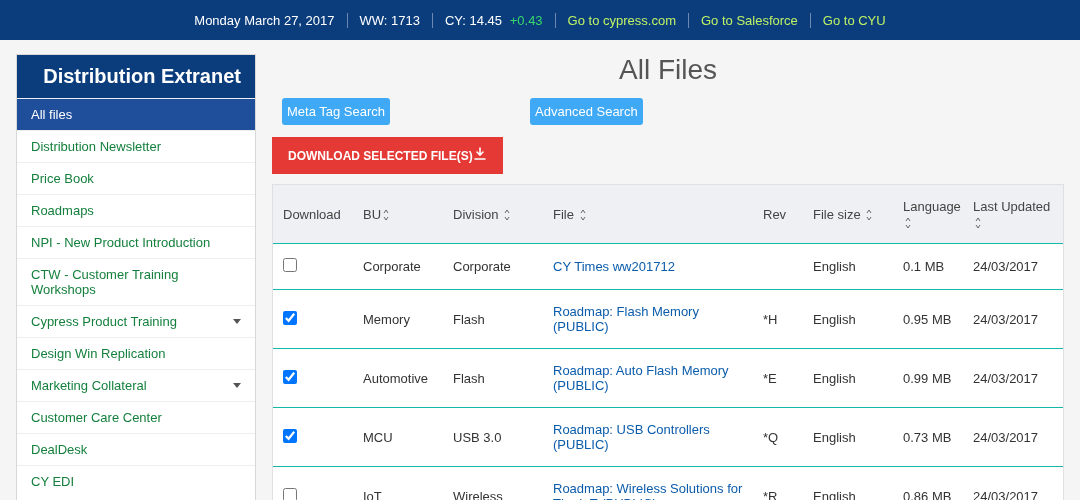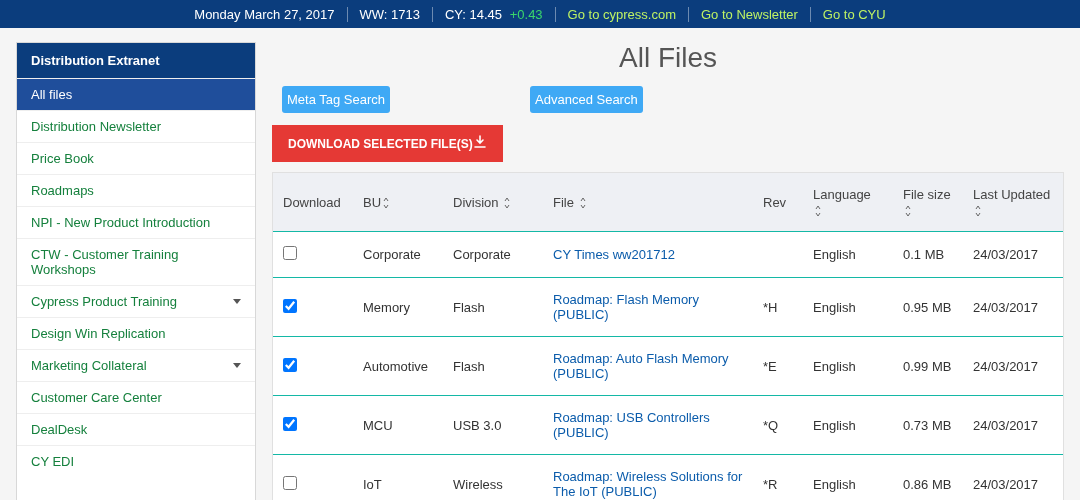--- a/index.html
+++ b/index.html
@@ -1,27 +1,27 @@
 <!DOCTYPE html>
 <html><head>
 <meta charset="utf-8">
 <style>
 * { margin: 0; padding: 0; box-sizing: border-box; font-family: Arial, Helvetica, sans-serif; }
 body { background: #f5f5f5; }
 
-.topbar { background: #0b3d7d; color: #fff; height: 28px; display: flex; align-items: center; justify-content: center; font-size: 13px; }
+.topbar { background: #0b3d7d; color: #fff; height: 40px; display: flex; align-items: center; justify-content: center; font-size: 13px; }
 .topbar .seg { padding: 0 12px; border-right: 1px solid rgba(255,255,255,0.4); }
 .topbar .seg:last-child { border-right: none; }
 .topbar .stock-delta { color: #3ad66b; margin-left: 4px; }
 .topbar a { color: #bef264; text-decoration: none; }
 
 .layout { display: flex; padding: 14px 16px 0 16px; gap: 16px; }
 
 .sidebar { width: 242px; background: #fff; border: 1px solid #d8d8d8; }
-.sidebar-title { background: #0b3d7d; color: #fff; font-weight: bold; font-size: 13px; padding: 10px 14px; }
+.sidebar-title { background: #0b3d7d; color: #fff; font-weight: bold; font-size: 20px; padding: 10px 14px; text-align: right; }
 .sidebar-item { display: flex; justify-content: space-between; align-items: center; padding: 8px 14px; font-size: 13px; color: #15803d; border-top: 1px solid #eee; cursor: pointer; }
 .sidebar-item.active { background: #1f4e9b; color: #fff; }
 .caret { width: 0; height: 0; border-left: 4px solid transparent; border-right: 4px solid transparent; border-top: 5px solid #555; }
 
 .main { flex: 1; }
 .page-title { text-align: center; font-size: 28px; color: #555; font-weight: normal; margin-bottom: 12px; }
 .search-row { display: flex; gap: 140px; padding-left: 10px; margin-bottom: 12px; }
 .btn-blue { background: #3fa9f5; color: #fff; border: none; border-radius: 3px; padding: 6px 5px; font-size: 13px; cursor: pointer; }
 .btn-red { background: #e53935; color: #fff; border: none; padding: 10px 16px; font-size: 12px; font-weight: bold; cursor: pointer; display: inline-flex; align-items: center; }
 .dl-icon { display: inline-block; }
@@ -40,21 +40,21 @@
 <body>
 
 <div class="topbar">
   <span class="seg">Monday March 27, 2017</span>
   <span class="seg">WW: 1713</span>
   <span class="seg">
     <span>CY: 14.45</span>
     <span class="stock-delta">+0.43</span>
   </span>
   <span class="seg"><a>Go to cypress.com</a></span>
-  <span class="seg"><a>Go to Newsletter</a></span>
+  <span class="seg"><a>Go to Salesforce</a></span>
   <span class="seg"><a>Go to CYU</a></span>
 </div>
 
 <div class="layout">
   <div class="sidebar">
     <div class="sidebar-title">Distribution Extranet</div>
     <div id="sidebar-items">
         <div class="sidebar-item active">
           <span>All files</span>
         </div>
@@ -119,24 +119,24 @@
         <div><span>BU</span><svg class="sort-arrows" width="10" height="12">
               <path d="M3 4L5 1 7 4M3 8l2 3 2-3" stroke="#666" fill="none"></path>
             </svg></div>
         <div><span>Division</span> <svg class="sort-arrows" width="10" height="12">
               <path d="M3 4L5 1 7 4M3 8l2 3 2-3" stroke="#666" fill="none"></path>
             </svg></div>
         <div><span>File</span> <svg class="sort-arrows" width="10" height="12">
               <path d="M3 4L5 1 7 4M3 8l2 3 2-3" stroke="#666" fill="none"></path>
             </svg></div>
         <div>Rev</div>
-        <div><span>Language</span> <svg class="sort-arrows" width="10" height="12">
+        <div><span>File size</span> <svg class="sort-arrows" width="10" height="12">
               <path d="M3 4L5 1 7 4M3 8l2 3 2-3" stroke="#666" fill="none"></path>
             </svg></div>
-        <div><span>File size</span> <svg class="sort-arrows" width="10" height="12">
+        <div><span>Language</span> <svg class="sort-arrows" width="10" height="12">
               <path d="M3 4L5 1 7 4M3 8l2 3 2-3" stroke="#666" fill="none"></path>
             </svg></div>
         <div><span>Last Updated</span> <svg class="sort-arrows" width="10" height="12">
               <path d="M3 4L5 1 7 4M3 8l2 3 2-3" stroke="#666" fill="none"></path>
             </svg></div>
       </div>
       <div id="table-body">
           <div class="trow">
             <div><input type="checkbox" class="chk" style=""></div>
             <div>Corporate</div>

